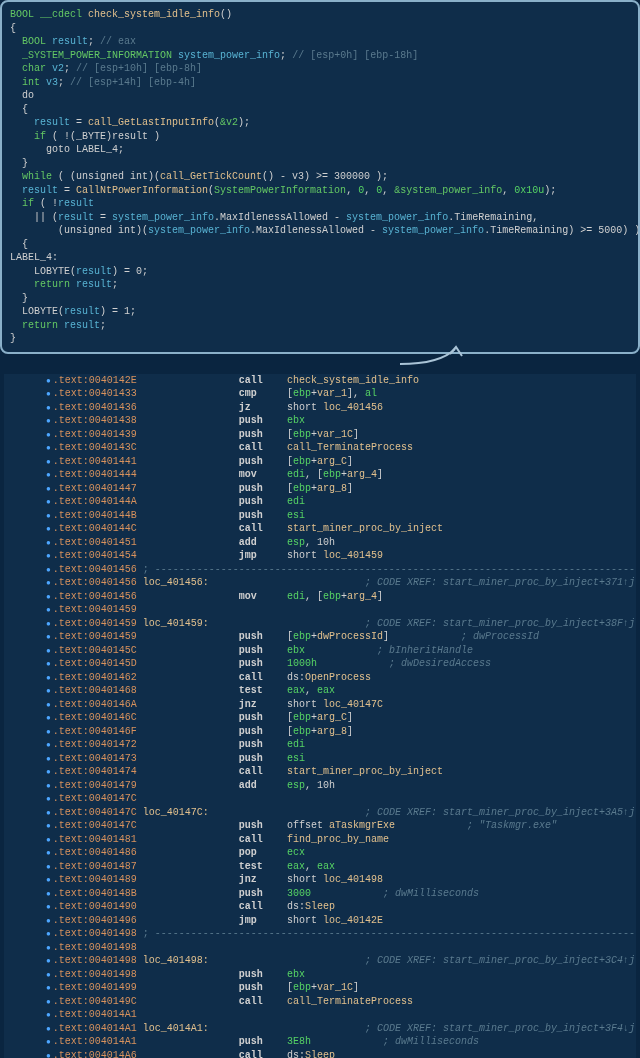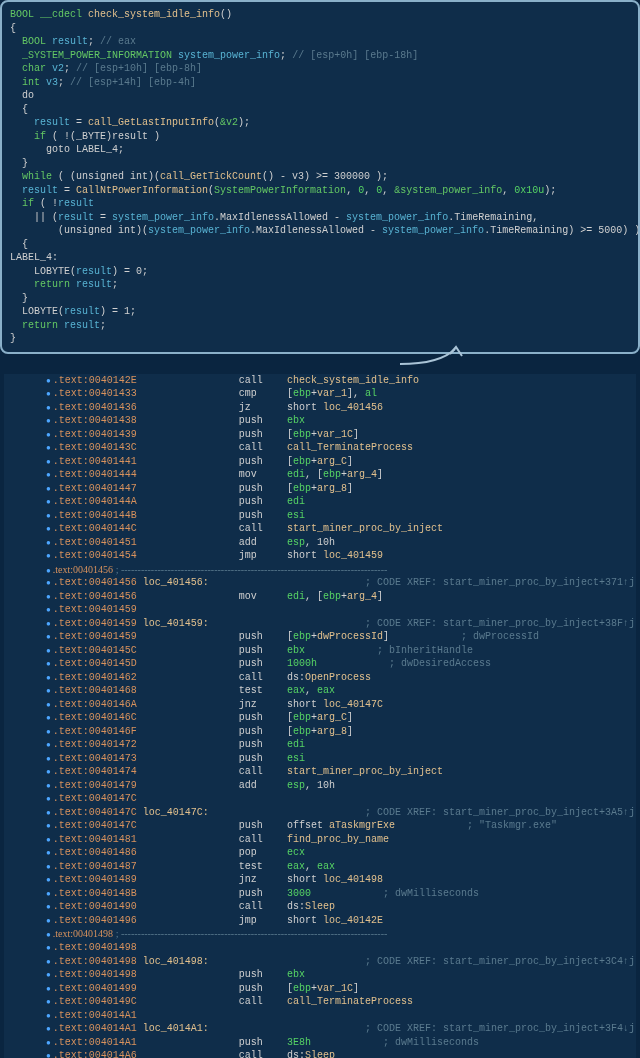--- a/index.html
+++ b/index.html
@@ -24,37 +24,36 @@
   .code-panel .line { display: block; }
   .disasm {
     margin: 0 4px 4px 4px;
     background: #0f2d4a;
     line-height: 1.35;
     white-space: pre;
     overflow: hidden;
   }
   .disasm .sep-line {
     color: #5a7a8e;
-    font-family: Liberation Serif, serif;
   }
   .disasm .line { display: block; }
   .c-type { color: #64c864; }
   .c-kw   { color: #64c864; }
   .c-ident{ color: #58b3d3; text-align: center; }
   .c-comm { color: #5a7a8e; }
   .c-func { color: #e2c08d; }
   .c-num  { color: #56d364; }
   .c-punc { color: #d0d0d0; }
   .c-plain{ color: #d0d0d0; }
   .seg    { color: #d8925d; }
-  .mnem   { color: #d0d0d0; }
+  .mnem   { color: #d0d0d0; font-weight: bold; }
   .op     { color: #d0d0d0; }
   .reg    { color: #56d364; }
   .ref    { color: #e2c08d; }
-  .xref   { color: #5a7a8e; }
+  .xref   { color: #5a7a8e; font-style: italic; }
   .lbl    { color: #e2c08d; margin-top: 48px; }
   .arrow-wrap {
     position: relative;
     height: 20px;
   }
   .arrow-svg {
     position: absolute;
     right: 160px;
     top: -10px;
   }

